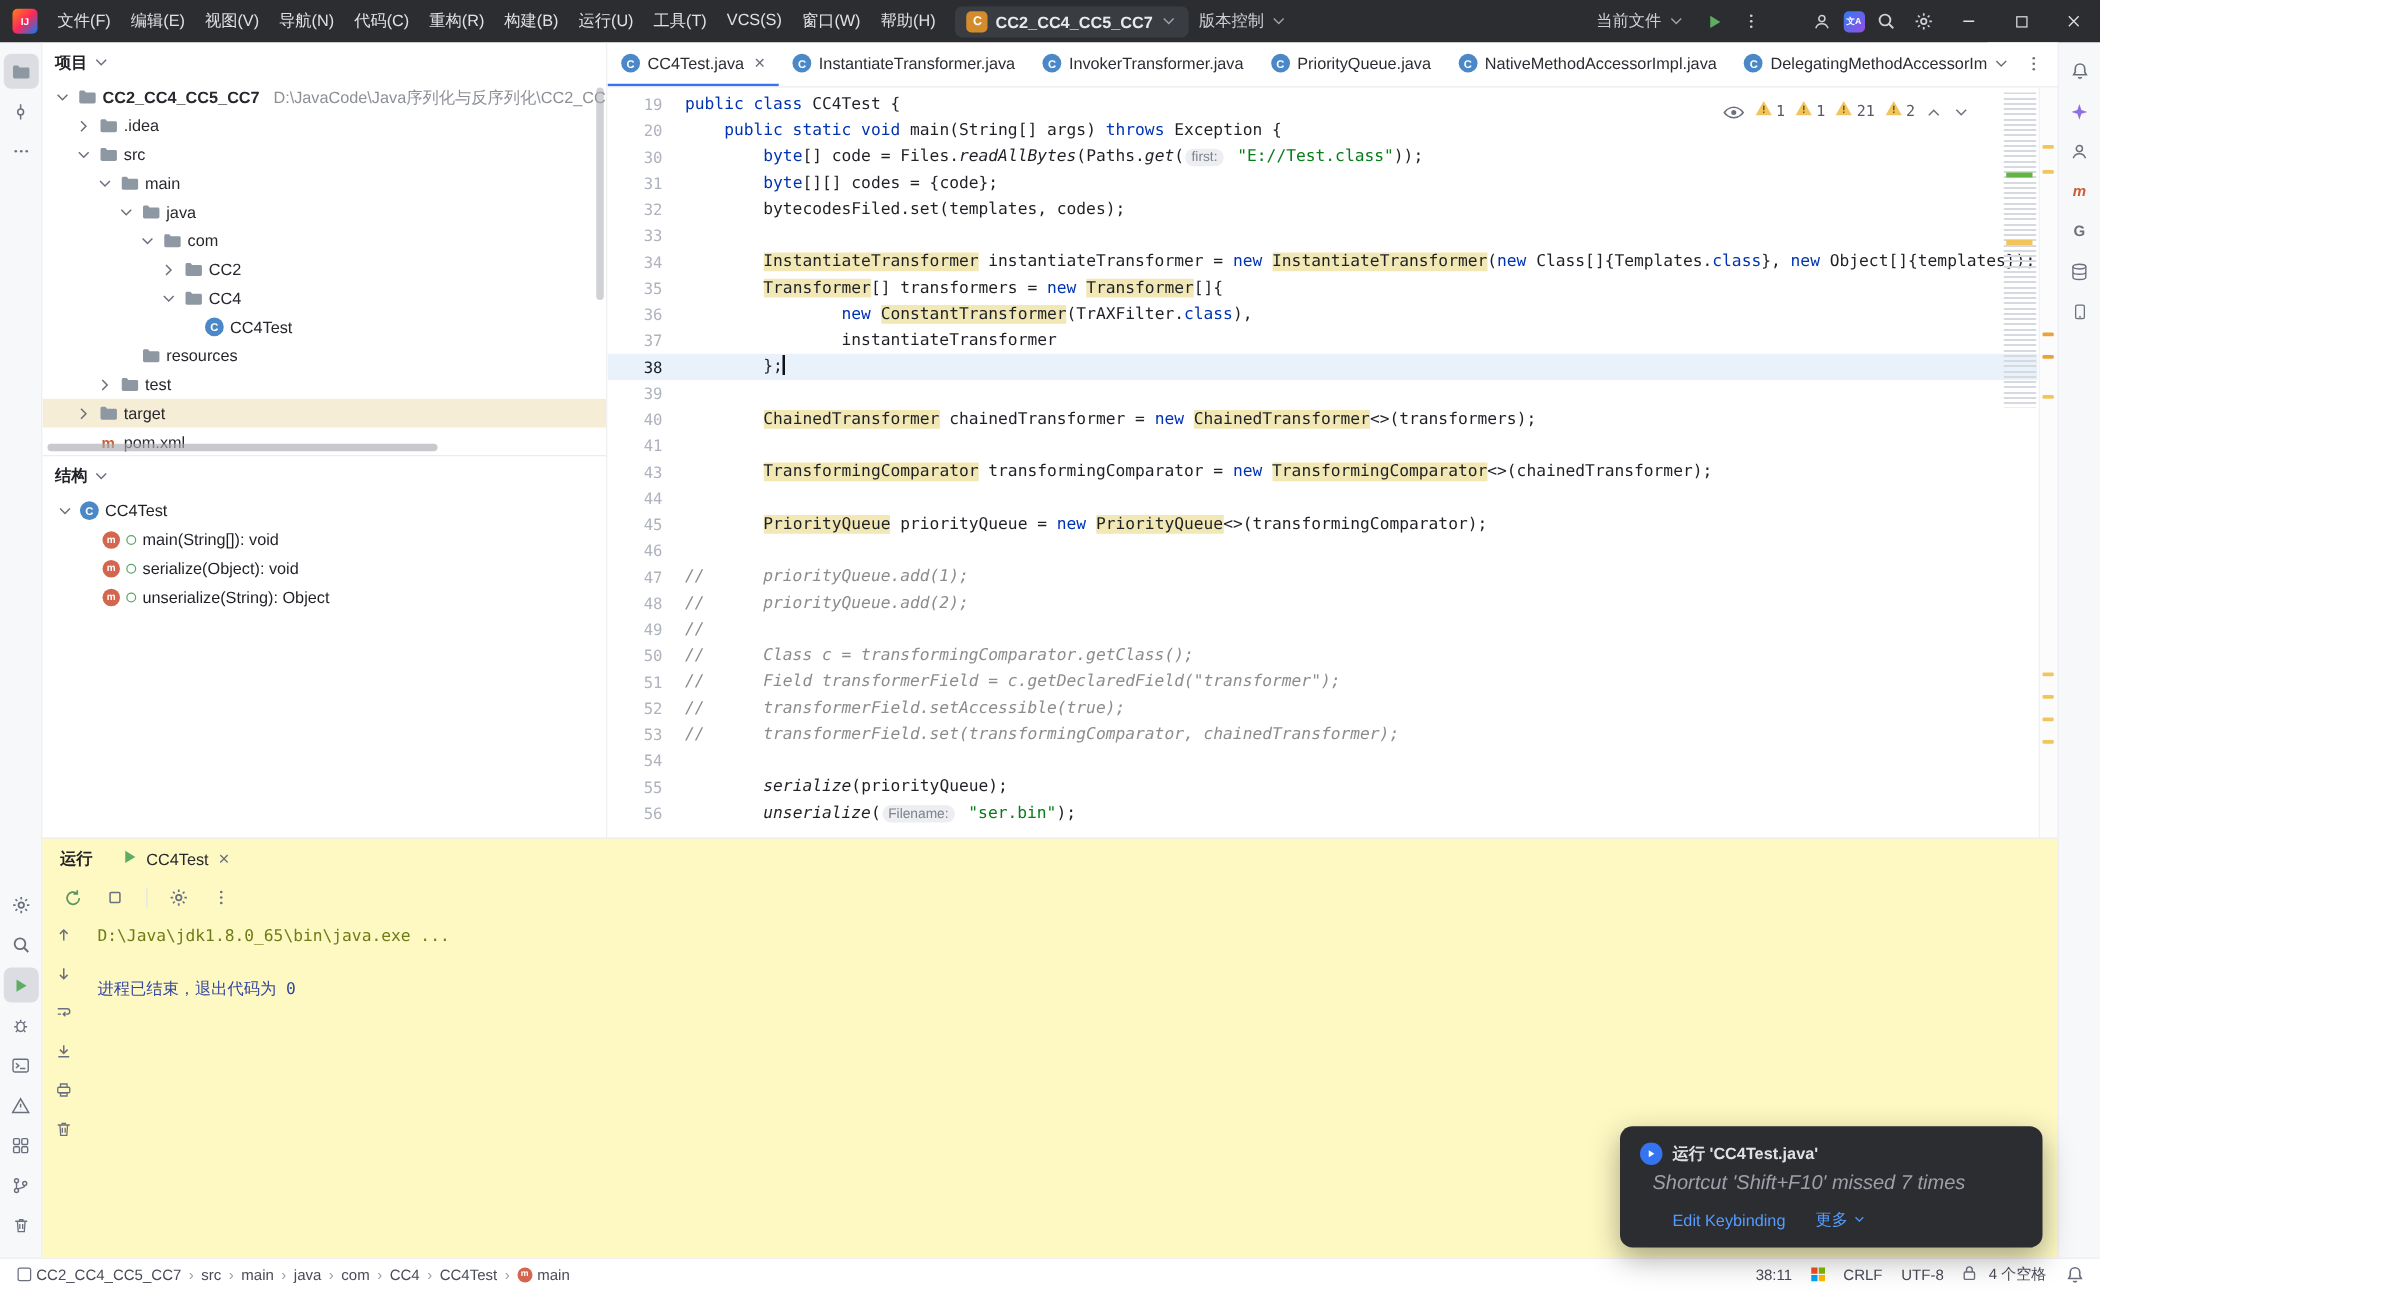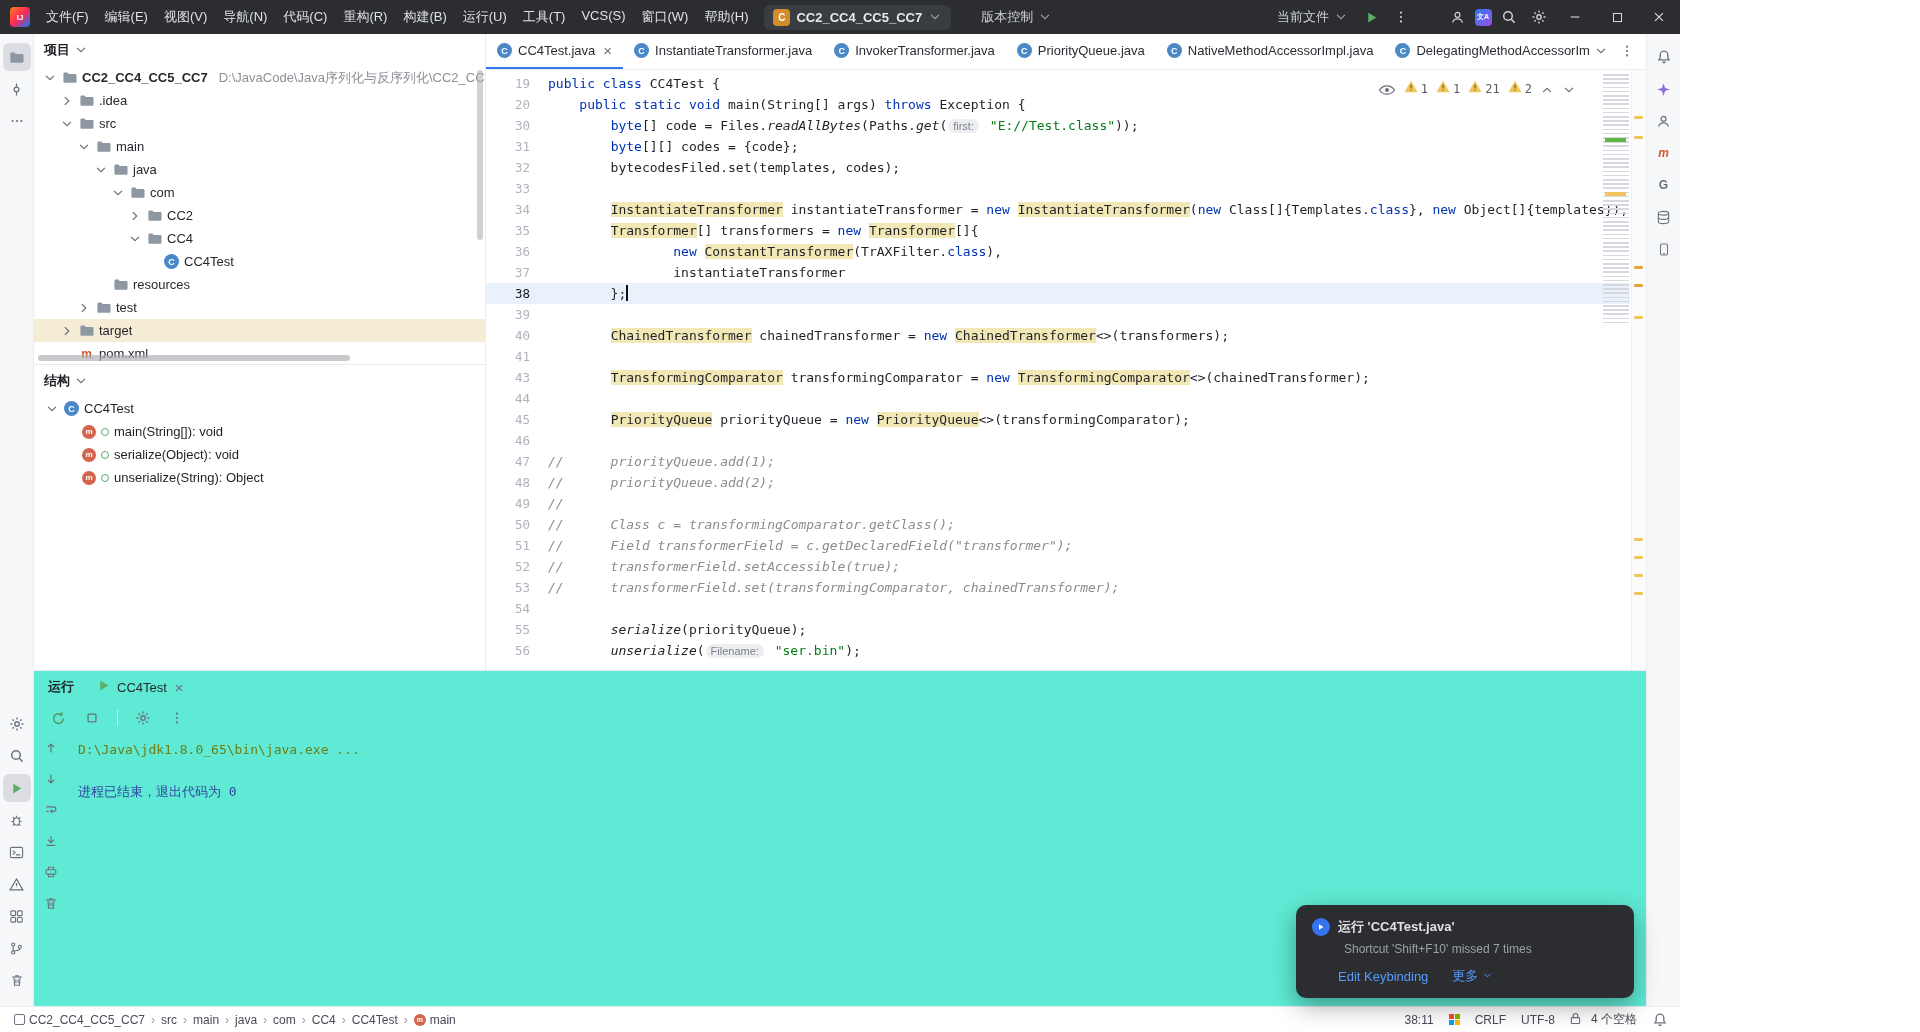--- a/index.html
+++ b/index.html
@@ -8,21 +8,21 @@
 .app{width:1680px;height:1032px;display:flex;flex-direction:column;position:relative;}
 
 
 .titlebar{height:34px;flex:0 0 34px;background:var(--titlebar-bg,#2B2D30);color:#DFE1E5;display:flex;align-items:center;padding:0 0 0 10px;font-size:13px;}
 .logo{width:20px;height:20px;border-radius:4px;background:linear-gradient(135deg,#FC801D 0%,#FE2857 50%,#007EFF 100%);display:flex;align-items:center;justify-content:center;font-size:8px;font-weight:bold;color:#fff;margin-right:8px;flex:0 0 20px;}
 .menus{display:flex;}
 .menu-item{padding:5px 8px;border-radius:4px;white-space:nowrap;}
 .proj-badge{display:flex;align-items:center;gap:6px;background:#393C41;border-radius:6px;padding:4px 9px;margin-left:8px;}
 .proj-sq{width:17px;height:17px;border-radius:4px;background:#D48B2C;color:#fff;font-size:10px;font-weight:bold;display:flex;align-items:center;justify-content:center;}
 .proj-name{font-weight:600;color:#E8EAED;white-space:nowrap;}
-.vcs-widget{display:flex;align-items:center;gap:5px;margin-left:30px;color:#CED0D6;white-space:nowrap;}
+.vcs-widget{display:flex;align-items:center;gap:5px;margin-left:8px;color:#CED0D6;white-space:nowrap;}
 .tb-spacer{flex:1;}
 .run-config{display:flex;align-items:center;gap:5px;color:#CED0D6;margin-right:8px;white-space:nowrap;}
 .tb-btn{width:30px;height:28px;display:flex;align-items:center;justify-content:center;border-radius:6px;}
 .tb-btn.translate{width:22px;}
 .translate i{font-style:normal;display:flex;align-items:center;justify-content:center;width:17px;height:17px;border-radius:4px;background:linear-gradient(135deg,#2E7BF0,#9A4DE8);color:#fff;font-size:7px;font-weight:bold;}
 .tb-gap{width:26px;}
 .win-btn{width:42px;height:34px;display:flex;align-items:center;justify-content:center;}
 .tb-chev{display:inline-flex;align-items:center;}
 
 
@@ -89,21 +89,21 @@
 .insp{position:absolute;top:7px;right:66px;display:flex;align-items:center;gap:8px;font-size:12px;color:#575B66;background:rgba(255,255,255,.85);padding:2px 4px;border-radius:6px;}
 .insp-item{display:inline-flex;align-items:center;gap:3px;}
 .insp-eye,.insp-nav{display:inline-flex;align-items:center;}
 .minimap{position:absolute;top:4px;right:17px;width:26px;height:252px;background:repeating-linear-gradient(to bottom,#D6DAE0 0 1.6px,transparent 1.6px 4.2px);}
 .minimap::before{content:'';position:absolute;left:2px;right:3px;top:64px;height:4px;background:#62B543;}
 .minimap::after{content:'';position:absolute;left:2px;right:3px;top:118px;height:4px;background:#F2C55C;}
 .stripe{position:absolute;right:0;top:0;width:15px;height:100%;border-left:1px solid #F0F1F3;background:#FCFCFD;}
 .stripe-mark{position:absolute;right:3px;width:9px;height:3px;border-radius:1px;}
 
 
-.run-panel{height:336px;flex:0 0 336px;border-top:1px solid #EBECF0;display:flex;flex-direction:column;background:#5eead4;}
+.run-panel{height:336px;flex:0 0 336px;border-top:1px solid #EBECF0;display:flex;flex-direction:column;background:#fef9c3;}
 .run-header{height:32px;flex:0 0 32px;display:flex;align-items:center;gap:22px;padding:0 14px;}
 .run-title{font-size:13px;font-weight:600;}
 .run-tab{display:flex;align-items:center;gap:6px;font-size:13px;color:#27282E;}
 .run-toolbar{height:30px;flex:0 0 30px;display:flex;align-items:center;gap:10px;padding:0 12px;}
 .rt-btn{width:24px;height:24px;display:flex;align-items:center;justify-content:center;border-radius:4px;}
 .rt-sep{width:1px;height:16px;background:#E3E4E8;margin:0 3px;}
 .run-body{flex:1;display:flex;min-height:0;}
 .run-vstrip{width:34px;flex:0 0 34px;display:flex;flex-direction:column;align-items:center;gap:9px;padding-top:4px;}
 .vs-btn{width:22px;height:22px;display:flex;align-items:center;justify-content:center;border-radius:4px;}
 .console{flex:1;font-family:"DejaVu Sans Mono","Liberation Mono",monospace;font-size:13px;line-height:21px;padding:6px 10px;}
@@ -123,21 +123,21 @@
 .sb-ind{display:inline-flex;align-items:center;gap:10px;}
 .sb-icon{display:inline-flex;align-items:center;}
 .ime-grid{display:inline-grid;grid-template-columns:5px 5px;grid-template-rows:5px 5px;gap:1px;}
 .ime-grid i{display:block;}
 
 
 .notification{position:absolute;right:46px;bottom:34px;width:338px;background:var(--titlebar-bg,#2B2D30);border-radius:10px;padding:13px 16px;color:#DFE1E5;box-shadow:0 8px 24px rgba(0,0,0,.35);z-index:50;}
 .notif-row{display:flex;align-items:center;gap:8px;}
 .notif-ic{width:18px;height:18px;flex:0 0 18px;border-radius:50%;background:var(--accent,#3574F0);display:flex;align-items:center;justify-content:center;}
 .notif-title{font-size:13px;font-weight:600;}
-.notif-msg{font-size:12px;color:#9DA0A8;margin:6px 0 0 32px;}
+.notif-msg{font-size:16px;color:#9DA0A8;margin:6px 0 0 10px;font-style:italic;}
 .notif-actions{margin:11px 0 0 26px;display:flex;gap:24px;font-size:13px;}
 .notif-link{color:var(--link,#569CFF);display:inline-flex;align-items:center;gap:4px;}
 </style>
 </head>
 <body>
 
 <div class="app">
 
   <header class="titlebar">
     <div class="logo">IJ</div>

